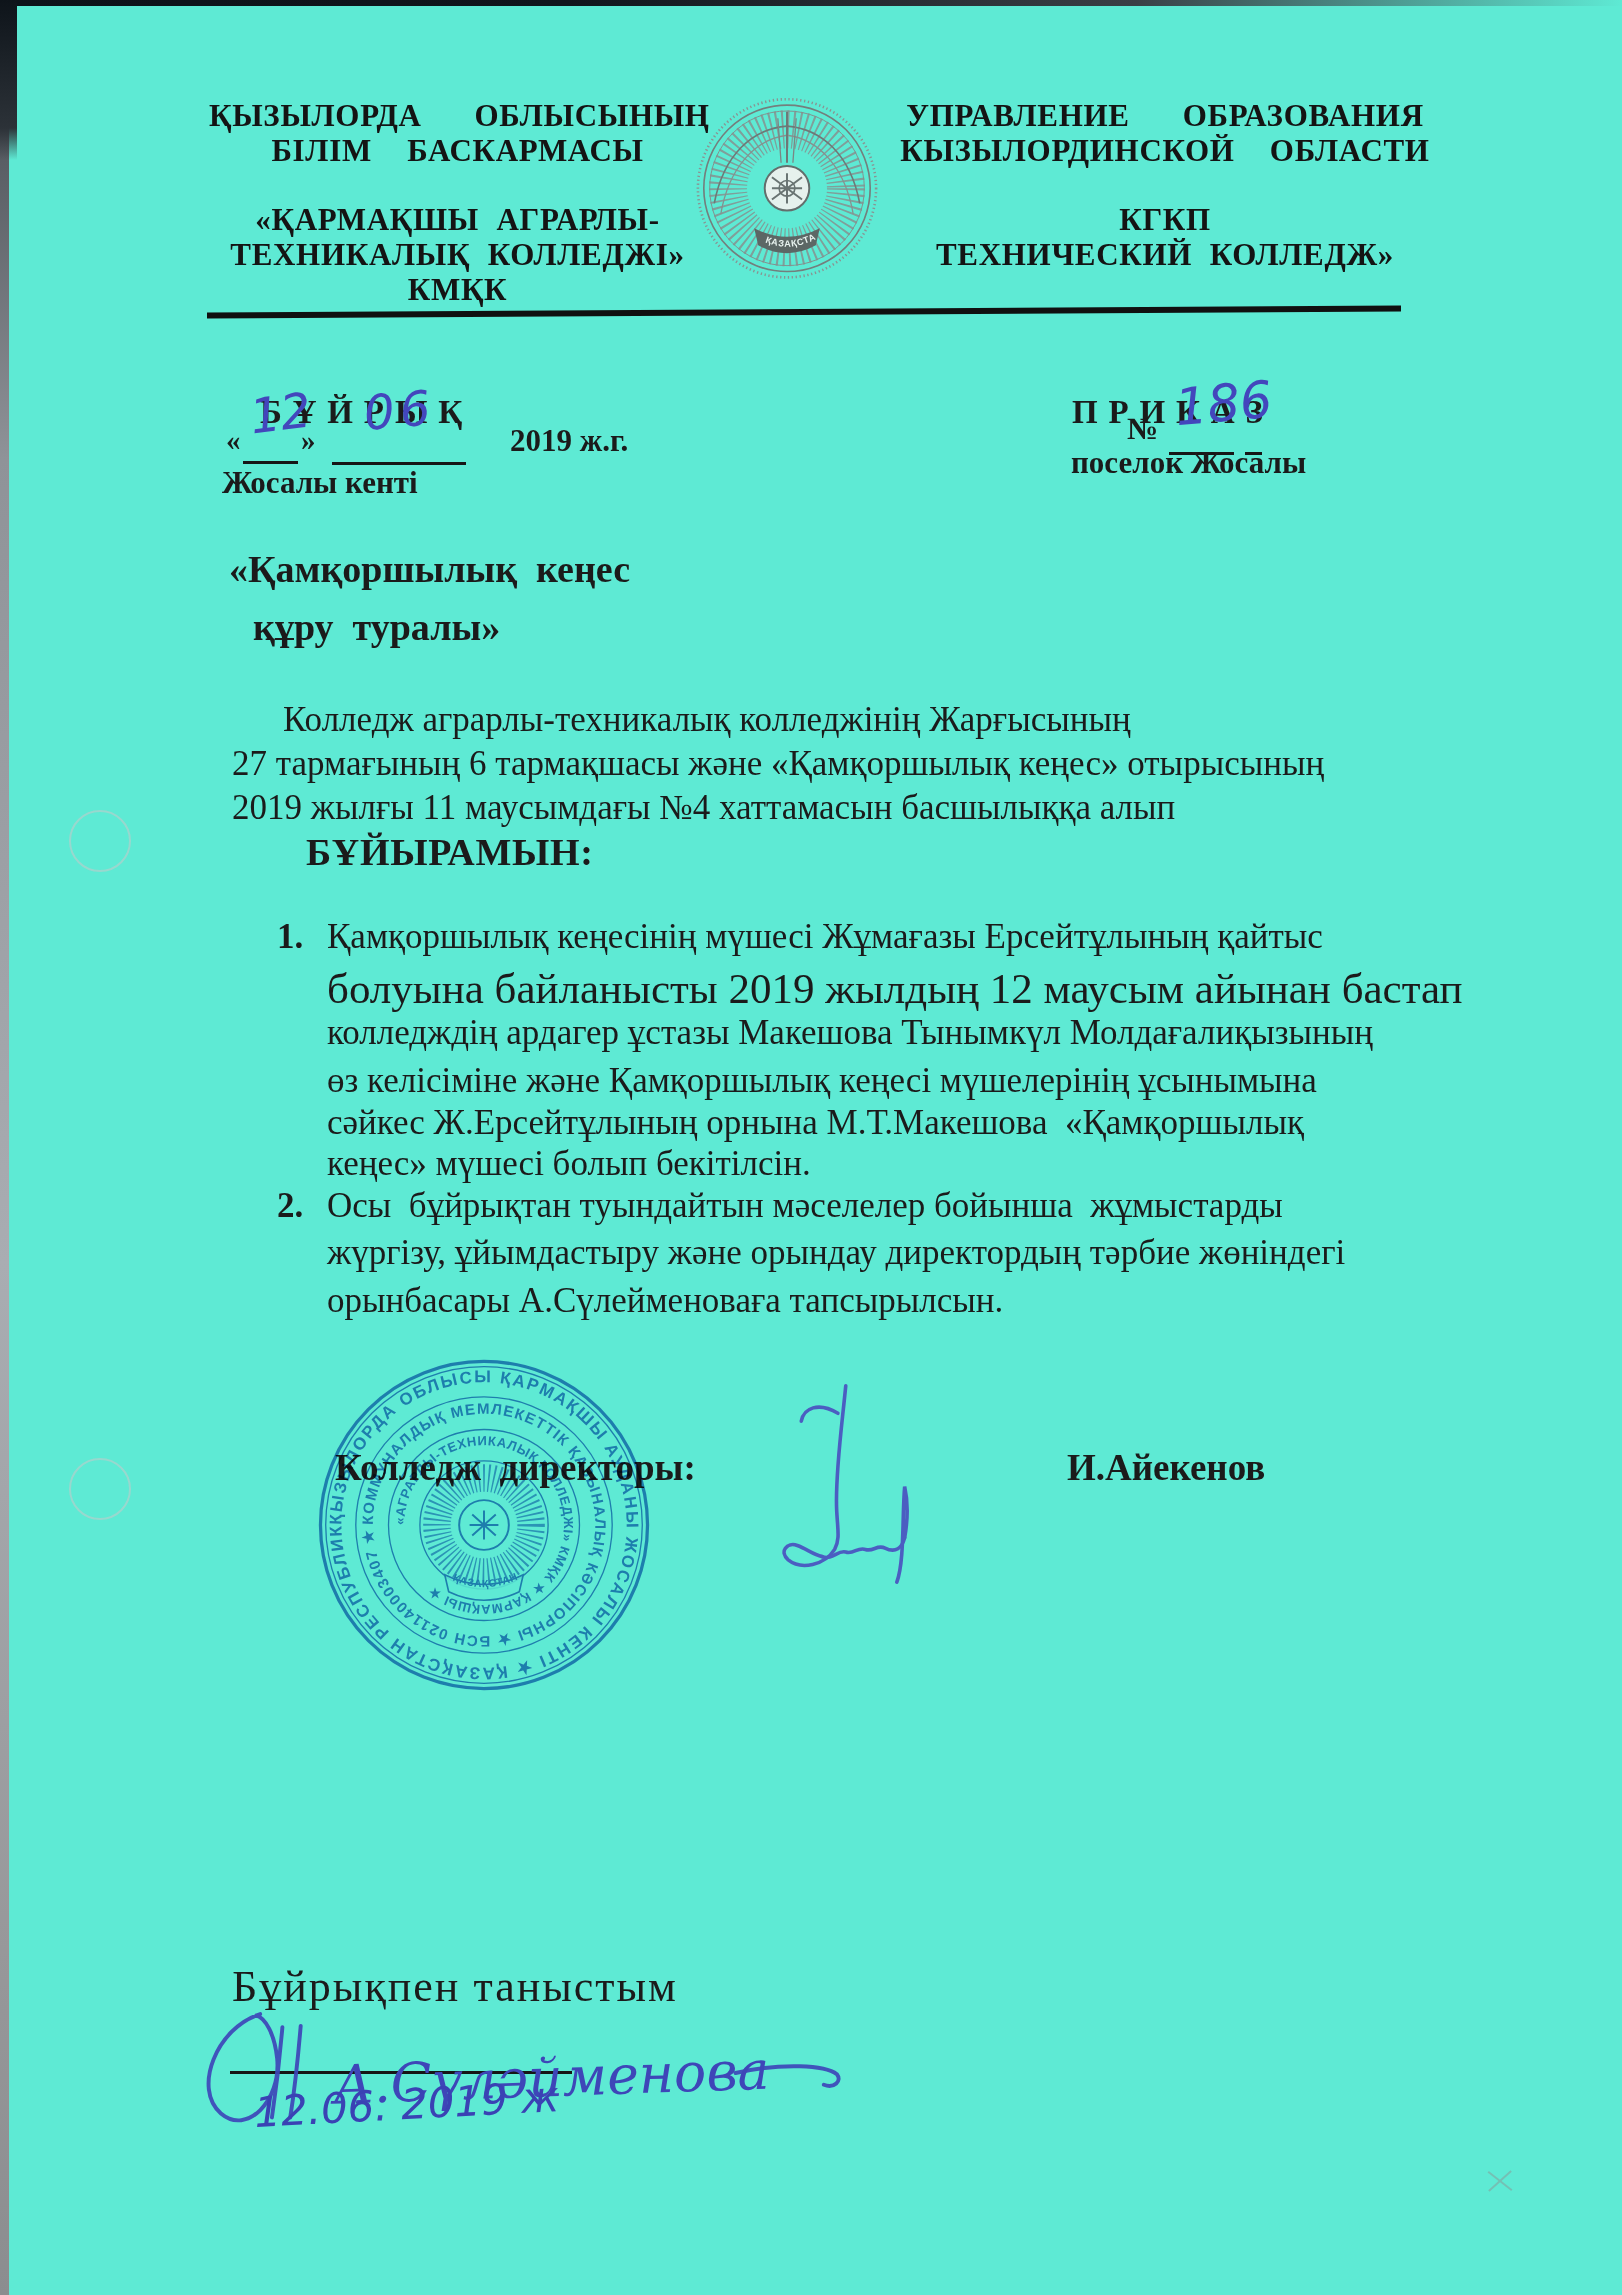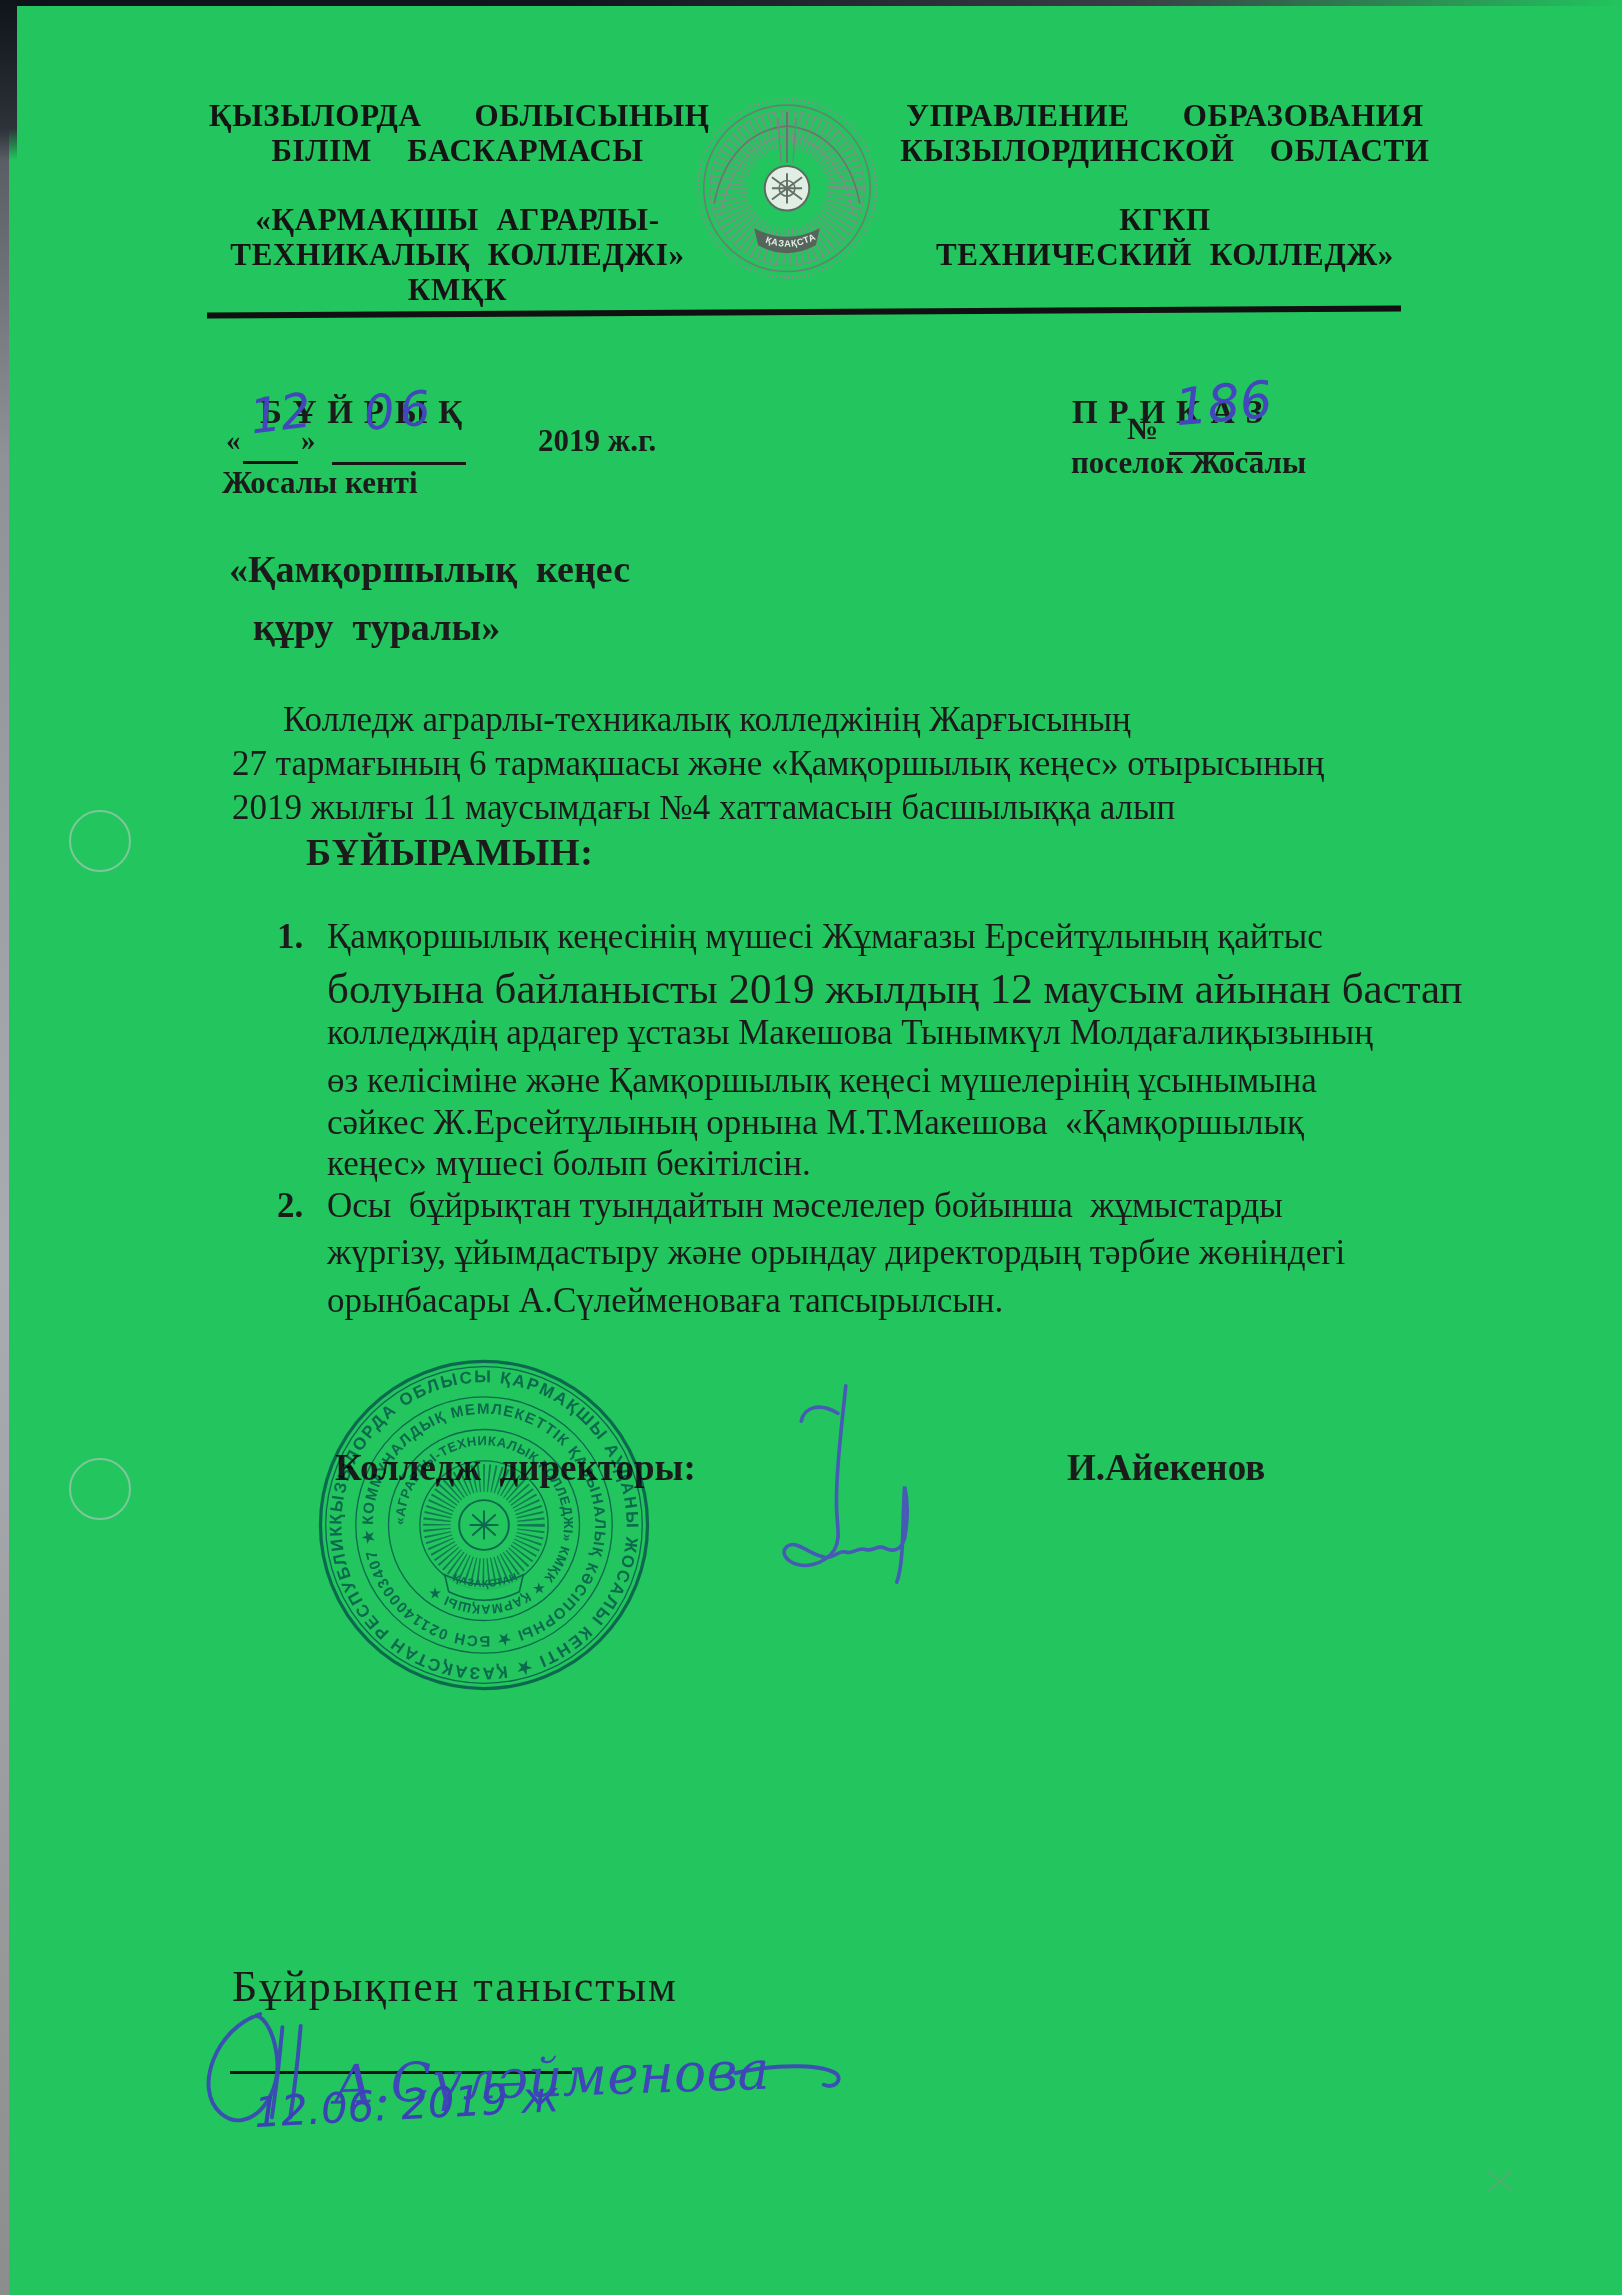--- a/index.html
+++ b/index.html
@@ -1,16 +1,16 @@
 <!DOCTYPE html>
 <html style="font-size:10.5px"><head>
 <meta charset="utf-8">
 <style>
   html,body{margin:0;padding:0;background:#6b6f74;}
-  .page{position:relative;width:1623px;height:2295px;background:#22c55e;overflow:hidden;
+  .page{position:relative;width:1623px;height:2295px;background:#5eead4;overflow:hidden;
         font-family:"Liberation Serif",serif;color:#1c1c1c;}
   .t{position:absolute;font-family:"Liberation Serif",serif;color:#1b1b1b;white-space:pre;line-height:1.12;}
   .b{font-weight:bold;}
   .col{position:absolute;text-align:center;font-weight:bold;font-size:31px;line-height:35px;
        letter-spacing:0.7px;word-spacing:9.2px;color:#141414;}
   .col div{white-space:pre;}
   .bar{position:absolute;background:#101010;}
   .hand{position:absolute;font-family:"DejaVu Sans",sans-serif;font-style:italic;color:#4346bc;white-space:pre;}
   .thinline{position:absolute;background:#161616;}
   .punch{position:absolute;border:2px solid #c9c9c9;border-radius:50%;opacity:.55;}
@@ -83,21 +83,21 @@
 
   <div class="t b" style="left:260px;top:394px;font-size:33px;letter-spacing:1.3px;">Б Ұ Й Р Ы Қ</div>
   <div class="t b" style="left:1072px;top:394px;font-size:33px;letter-spacing:1.3px;">П Р И К А З</div>
 
   <div class="t b" style="left:226px;top:424px;font-size:29px;">«</div>
   <div class="hand" style="left:250px;top:385px;font-size:48px;transform:rotate(-7deg);">12</div>
   <div class="t b" style="left:301px;top:424px;font-size:29px;">»</div>
   <div class="hand" style="left:364px;top:382px;font-size:48px;letter-spacing:5.2px;transform:rotate(-5deg);">06</div>
   <div class="thinline" style="left:243px;top:461px;width:55px;height:2.6px;"></div>
   <div class="thinline" style="left:332px;top:462px;width:134px;height:2.6px;"></div>
-  <div class="t b" style="left:538px;top:424px;font-size:31px;">2019 ж.г.</div>
+  <div class="t b" style="left:510px;top:424px;font-size:31px;">2019 ж.г.</div>
   <div class="t b" style="left:222px;top:466px;font-size:31px;">Жосалы кенті</div>
 
   <div class="t b" style="left:1127px;top:412px;font-size:31px;">№</div>
   <div class="hand" style="left:1175px;top:374px;font-size:51px;transform:rotate(-5deg);">186</div>
   <div class="thinline" style="left:1169px;top:452px;width:65px;height:2.6px;"></div>
   <div class="thinline" style="left:1245px;top:452px;width:17px;height:2.6px;"></div>
   <div class="t b" style="left:1071px;top:446px;font-size:31px;">поселок Жосалы</div>
 
   <div class="t b" style="left:229px;top:548px;font-size:38px;">«Қамқоршылық  кеңес</div>
   <div class="t b" style="left:253px;top:606px;font-size:38px;">құру  туралы»</div>

